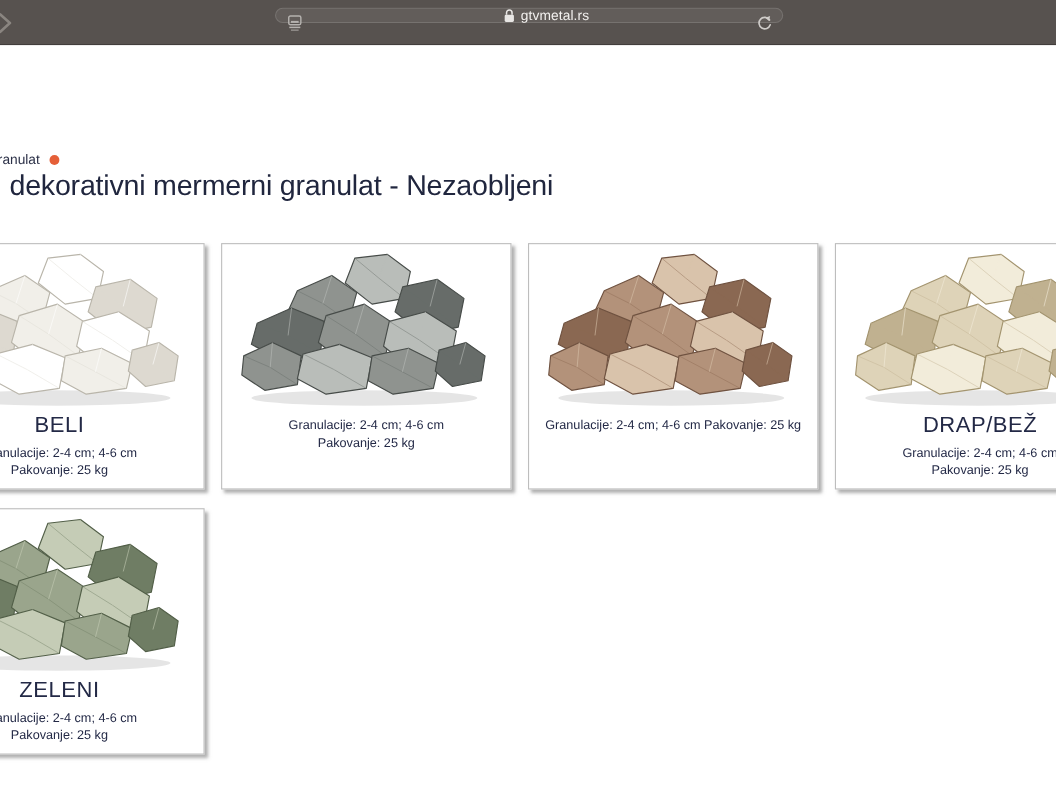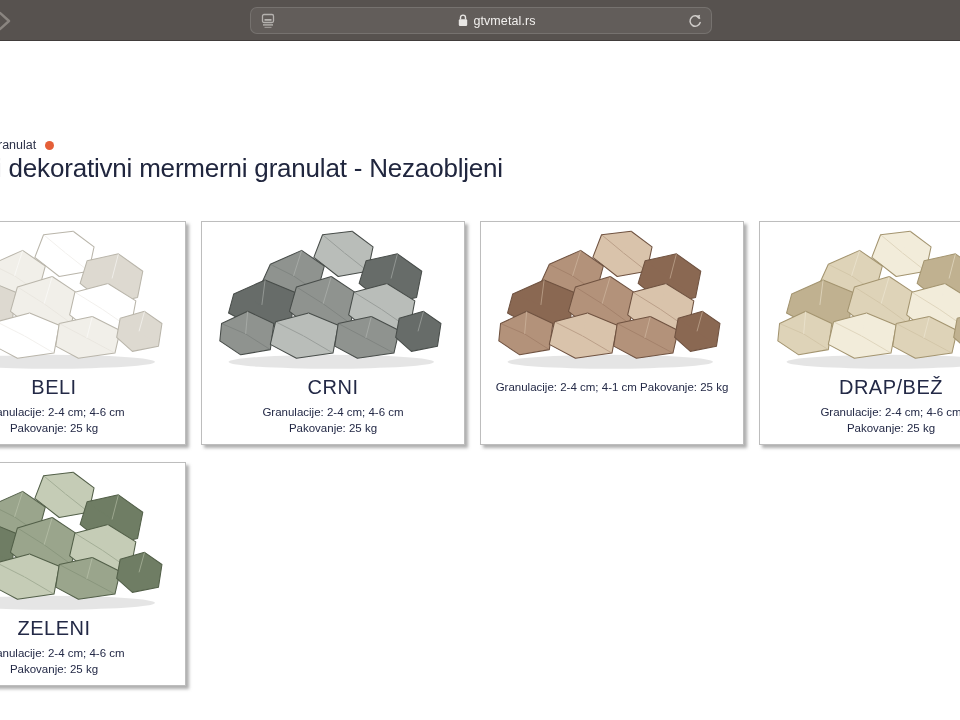--- a/index.html
+++ b/index.html
@@ -17,21 +17,21 @@
     width: 960px; height: 41px;
     background: #57524f;
     border-bottom: 1px solid rgba(0,0,0,0.25);
   }
   .fwd-btn {
     position: absolute; left: -3px; top: 11px;
     width: 14px; height: 20px;
   }
   .urlbar {
     position: absolute; left: 250px; top: 7px;
-    width: 462px; height: 27px;
+    width: 462px; height: 14px;
     background: #625d5a;
     border: 1px solid rgba(255,255,255,0.13);
     border-radius: 7px;
     display: flex; align-items: center; justify-content: center; padding-left: 32px;
   }
   .reader-btn { position: absolute; left: 9px; top: 5px; width: 16px; height: 16px; }
   .reload-btn { position: absolute; right: 8px; top: 5px; width: 16px; height: 16px; }
   .domain-wrap { display: flex; align-items: center; gap: 5px; }
   .domain-text {
     color: #f2f0ee; font-size: 12.5px; font-weight: 500; letter-spacing: 0.1px;
@@ -184,21 +184,20 @@
         <polygon points="64,110 102,100 136,114 130,146 88,152 58,136" fill="#b9bdb9" stroke="#474c49" stroke-width="1.2" stroke-linejoin="round"></polygon>
         <polyline points="64,110 96.33333333333333,126.33333333333333 130,146" fill="none" stroke="#676c69" stroke-width="1" opacity="0.45"></polyline>
         <polyline points="102,100 96.33333333333333,126.33333333333333" fill="none" stroke="#b9bdb9" stroke-width="1" opacity="0.6"></polyline>
         <polygon points="136,112 174,104 206,120 200,146 158,152 132,138" fill="#8f938f" stroke="#474c49" stroke-width="1.2" stroke-linejoin="round"></polygon>
         <polyline points="136,112 167.66666666666666,128.66666666666666 200,146" fill="none" stroke="#676c69" stroke-width="1" opacity="0.45"></polyline>
         <polyline points="174,104 167.66666666666666,128.66666666666666" fill="none" stroke="#b9bdb9" stroke-width="1" opacity="0.6"></polyline>
         <polygon points="206,106 234,98 254,112 250,138 220,144 202,128" fill="#676c69" stroke="#474c49" stroke-width="1.2" stroke-linejoin="round"></polygon>
         <polyline points="206,106 227.66666666666666,121 250,138" fill="none" stroke="#676c69" stroke-width="1" opacity="0.45"></polyline>
         <polyline points="234,98 227.66666666666666,121" fill="none" stroke="#b9bdb9" stroke-width="1" opacity="0.6"></polyline>
       </svg>
-    <div class="card-name">CRNI</div>
     <div class="card-spec">
       <div>Granulacije: 2-4 cm; 4-6 cm</div>
       <div>Pakovanje: 25 kg</div>
     </div>
   </div>
 
   <div class="card">
     <svg class="rocks" viewBox="0 0 260 170">
         <ellipse cx="128" cy="156" rx="118" ry="8" fill="rgba(0,0,0,0.10)"></ellipse>
         <polygon points="118,10 152,6 176,24 170,52 136,58 108,36" fill="#d9c3ab" stroke="#6f5240" stroke-width="1.2" stroke-linejoin="round"></polygon>
@@ -226,21 +225,21 @@
         <polyline points="64,110 96.33333333333333,126.33333333333333 130,146" fill="none" stroke="#8a6852" stroke-width="1" opacity="0.45"></polyline>
         <polyline points="102,100 96.33333333333333,126.33333333333333" fill="none" stroke="#d9c3ab" stroke-width="1" opacity="0.6"></polyline>
         <polygon points="136,112 174,104 206,120 200,146 158,152 132,138" fill="#b3927a" stroke="#6f5240" stroke-width="1.2" stroke-linejoin="round"></polygon>
         <polyline points="136,112 167.66666666666666,128.66666666666666 200,146" fill="none" stroke="#8a6852" stroke-width="1" opacity="0.45"></polyline>
         <polyline points="174,104 167.66666666666666,128.66666666666666" fill="none" stroke="#d9c3ab" stroke-width="1" opacity="0.6"></polyline>
         <polygon points="206,106 234,98 254,112 250,138 220,144 202,128" fill="#8a6852" stroke="#6f5240" stroke-width="1.2" stroke-linejoin="round"></polygon>
         <polyline points="206,106 227.66666666666666,121 250,138" fill="none" stroke="#8a6852" stroke-width="1" opacity="0.45"></polyline>
         <polyline points="234,98 227.66666666666666,121" fill="none" stroke="#d9c3ab" stroke-width="1" opacity="0.6"></polyline>
       </svg>
     <div class="card-spec">
-      <div>Granulacije: 2-4 cm; 4-1 cm Pakovanje: 25 kg</div>
+      <div>Granulacije: 2-4 cm; 4-6 cm Pakovanje: 25 kg</div>
     </div>
   </div>
 
   <div class="card">
     <svg class="rocks" viewBox="0 0 260 170">
         <ellipse cx="128" cy="156" rx="118" ry="8" fill="rgba(0,0,0,0.10)"></ellipse>
         <polygon points="118,10 152,6 176,24 170,52 136,58 108,36" fill="#f2ecda" stroke="#a3946f" stroke-width="1.2" stroke-linejoin="round"></polygon>
         <polyline points="118,10 143.33333333333334,31 170,52" fill="none" stroke="#c0b190" stroke-width="1" opacity="0.45"></polyline>
         <polyline points="152,6 143.33333333333334,31" fill="none" stroke="#f2ecda" stroke-width="1" opacity="0.6"></polyline>
         <polygon points="58,44 94,28 120,46 112,76 76,84 48,66" fill="#ded3b8" stroke="#a3946f" stroke-width="1.2" stroke-linejoin="round"></polygon>

